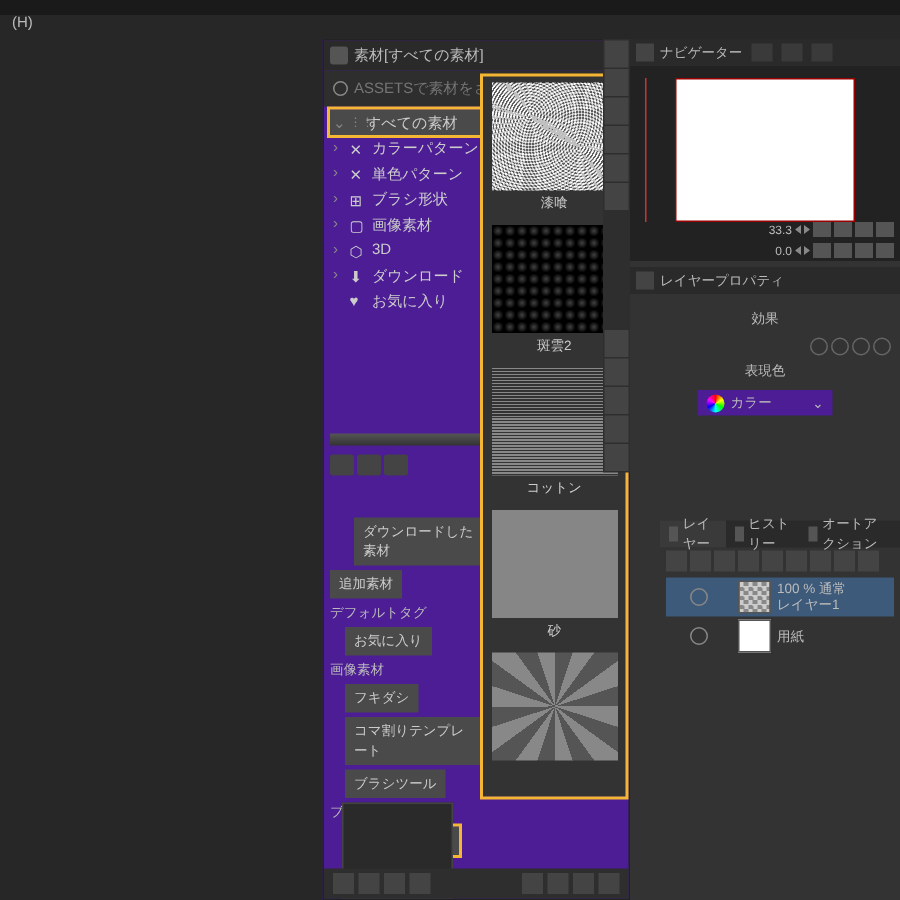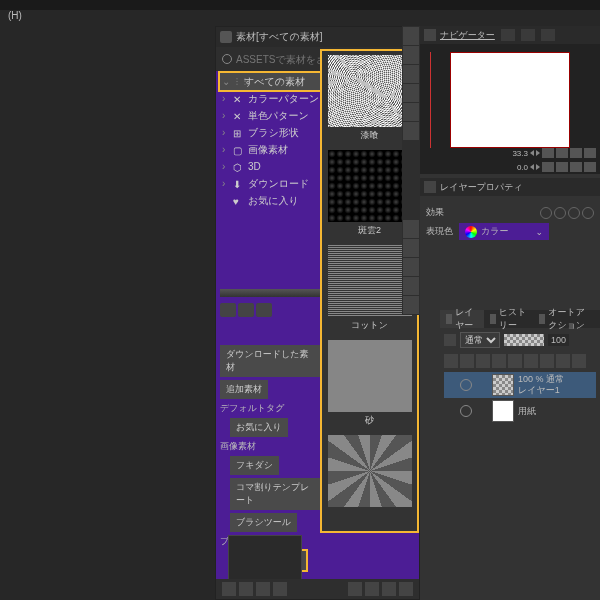--- a/index.html
+++ b/index.html
@@ -54,38 +54,38 @@
   .preview-box{position:absolute;top:508px;left:12px;width:74px;height:64px;background:#2a2a2a;border:1px solid #444;}
   
   .footer-bar{position:absolute;bottom:0;left:0;right:0;height:20px;background:#2e2e2e;display:flex;align-items:center;padding:0 6px;gap:3px;}
   .footer-bar span{width:14px;height:14px;background:#444;}
   
   
   .rightcol{position:absolute;top:26px;left:420px;width:180px;height:574px;background:#333;}
   .side-icons{position:absolute;top:0;left:-18px;width:18px;background:#2e2e2e;}
   .side-icons div{width:16px;height:18px;margin:1px;background:#444;}
   
-  .nav-panel{background:#2e2e2e;text-decoration:underline;}
+  .nav-panel{background:#2e2e2e;}
   .panel-tab{height:18px;display:flex;align-items:center;gap:4px;padding:0 4px;background:#2a2a2a;}
   .panel-tab .ti{width:12px;height:12px;background:#444;}
   .panel-tab .tl{font-size:9px;color:#bbb;}
   .panel-tab .tabico{width:14px;height:12px;background:#3a3a3a;margin-left:2px;}
   .nav-body{height:130px;background:#222;position:relative;display:flex;justify-content:center;padding-top:8px;}
   .nav-canvas{width:120px;height:96px;background:#fff;outline:1px solid #900;outline-offset:-1px;}
   .nav-redline{position:absolute;left:10px;top:8px;bottom:26px;width:1px;background:#c33;}
   .nav-controls{position:absolute;bottom:0;left:0;right:0;height:30px;padding:2px 4px;font-size:8px;color:#bbb;}
   .nav-controls .row{display:flex;align-items:center;gap:2px;height:14px;text-align:right;}
   .tri{width:0;height:0;border-top:3px solid transparent;border-bottom:3px solid transparent;}
   .tri.l{border-right:4px solid #888;}
   .tri.r{border-left:4px solid #888;}
   .mini-ico{width:12px;height:10px;background:#555;}
   
   .layerprops{margin-top:4px;}
   .lp-body{padding:6px;font-size:9px;color:#bbb;}
-  .lp-row{display:flex;align-items:center;gap:6px;margin:4px 0;}
+  .lp-row{display:flex;align-items:center;gap:6px;margin:4px 0;flex-direction:column;}
   .lp-circles{margin-left:auto;display:flex;gap:2px;}
   .lp-circles span{width:12px;height:12px;border:1px solid #666;border-radius:50%;background:#333;}
   .color-dd{display:flex;align-items:center;gap:4px;background:#4c1d95;padding:2px 6px;width:90px;}
   .hue{width:12px;height:12px;border-radius:50%;background:conic-gradient(red,yellow,lime,cyan,blue,magenta,red);}
   
   .layers{margin-top:60px;margin-left:20px;}
   .layer-tabs{display:flex;gap:0;height:18px;background:#2a2a2a;}
   .layer-tabs .lt{padding:2px 6px;font-size:9px;display:flex;align-items:center;gap:3px;}
   .layer-tabs .lt.active{background:#3a3a3a;}
   .layer-tabs .lti{width:10px;height:10px;background:#555;}
@@ -168,21 +168,21 @@
   </div>
   <div class="splitter"></div>
   <div class="lower-search">
     <div class="ls-icons">
         <span></span>
         <span></span>
         <span></span>
       </div>
   </div>
   <div class="tag-list">
-    <span class="tag-btn" style="margin-left:0">ダウンロードした素材</span>
+    <span class="tag-btn" style="margin-left:16px">ダウンロードした素材</span>
     <span class="tag-btn" style="margin-left:0">追加素材</span>
     <div class="tag-header">デフォルトタグ</div>
     <span class="tag-btn">お気に入り</span>
     <div class="tag-header">画像素材</div>
     <span class="tag-btn">フキダシ</span>
     <span class="tag-btn">コマ割りテンプレート</span>
     <span class="tag-btn">ブラシツール</span>
     <div class="tag-header">ブラシ形状</div>
     <span class="tag-btn highlight">用紙テクスチャ</span>
   </div>
@@ -307,26 +307,20 @@
         </div>
       <div class="lt">
           <span class="lti"></span>
           <span>ヒストリー</span>
         </div>
       <div class="lt">
           <span class="lti"></span>
           <span>オートアクション</span>
         </div>
     </div>
-    <div class="layer-ctrl">
-      <span style="width:12px;height:12px;background:#444"></span>
-      <select><option>通常</option></select>
-      <span class="checker"></span>
-      <span class="num">100</span>
-    </div>
     <div class="layer-toolbar">
         <span></span>
         <span></span>
         <span></span>
         <span></span>
         <span></span>
         <span></span>
         <span></span>
         <span></span>
         <span></span>

